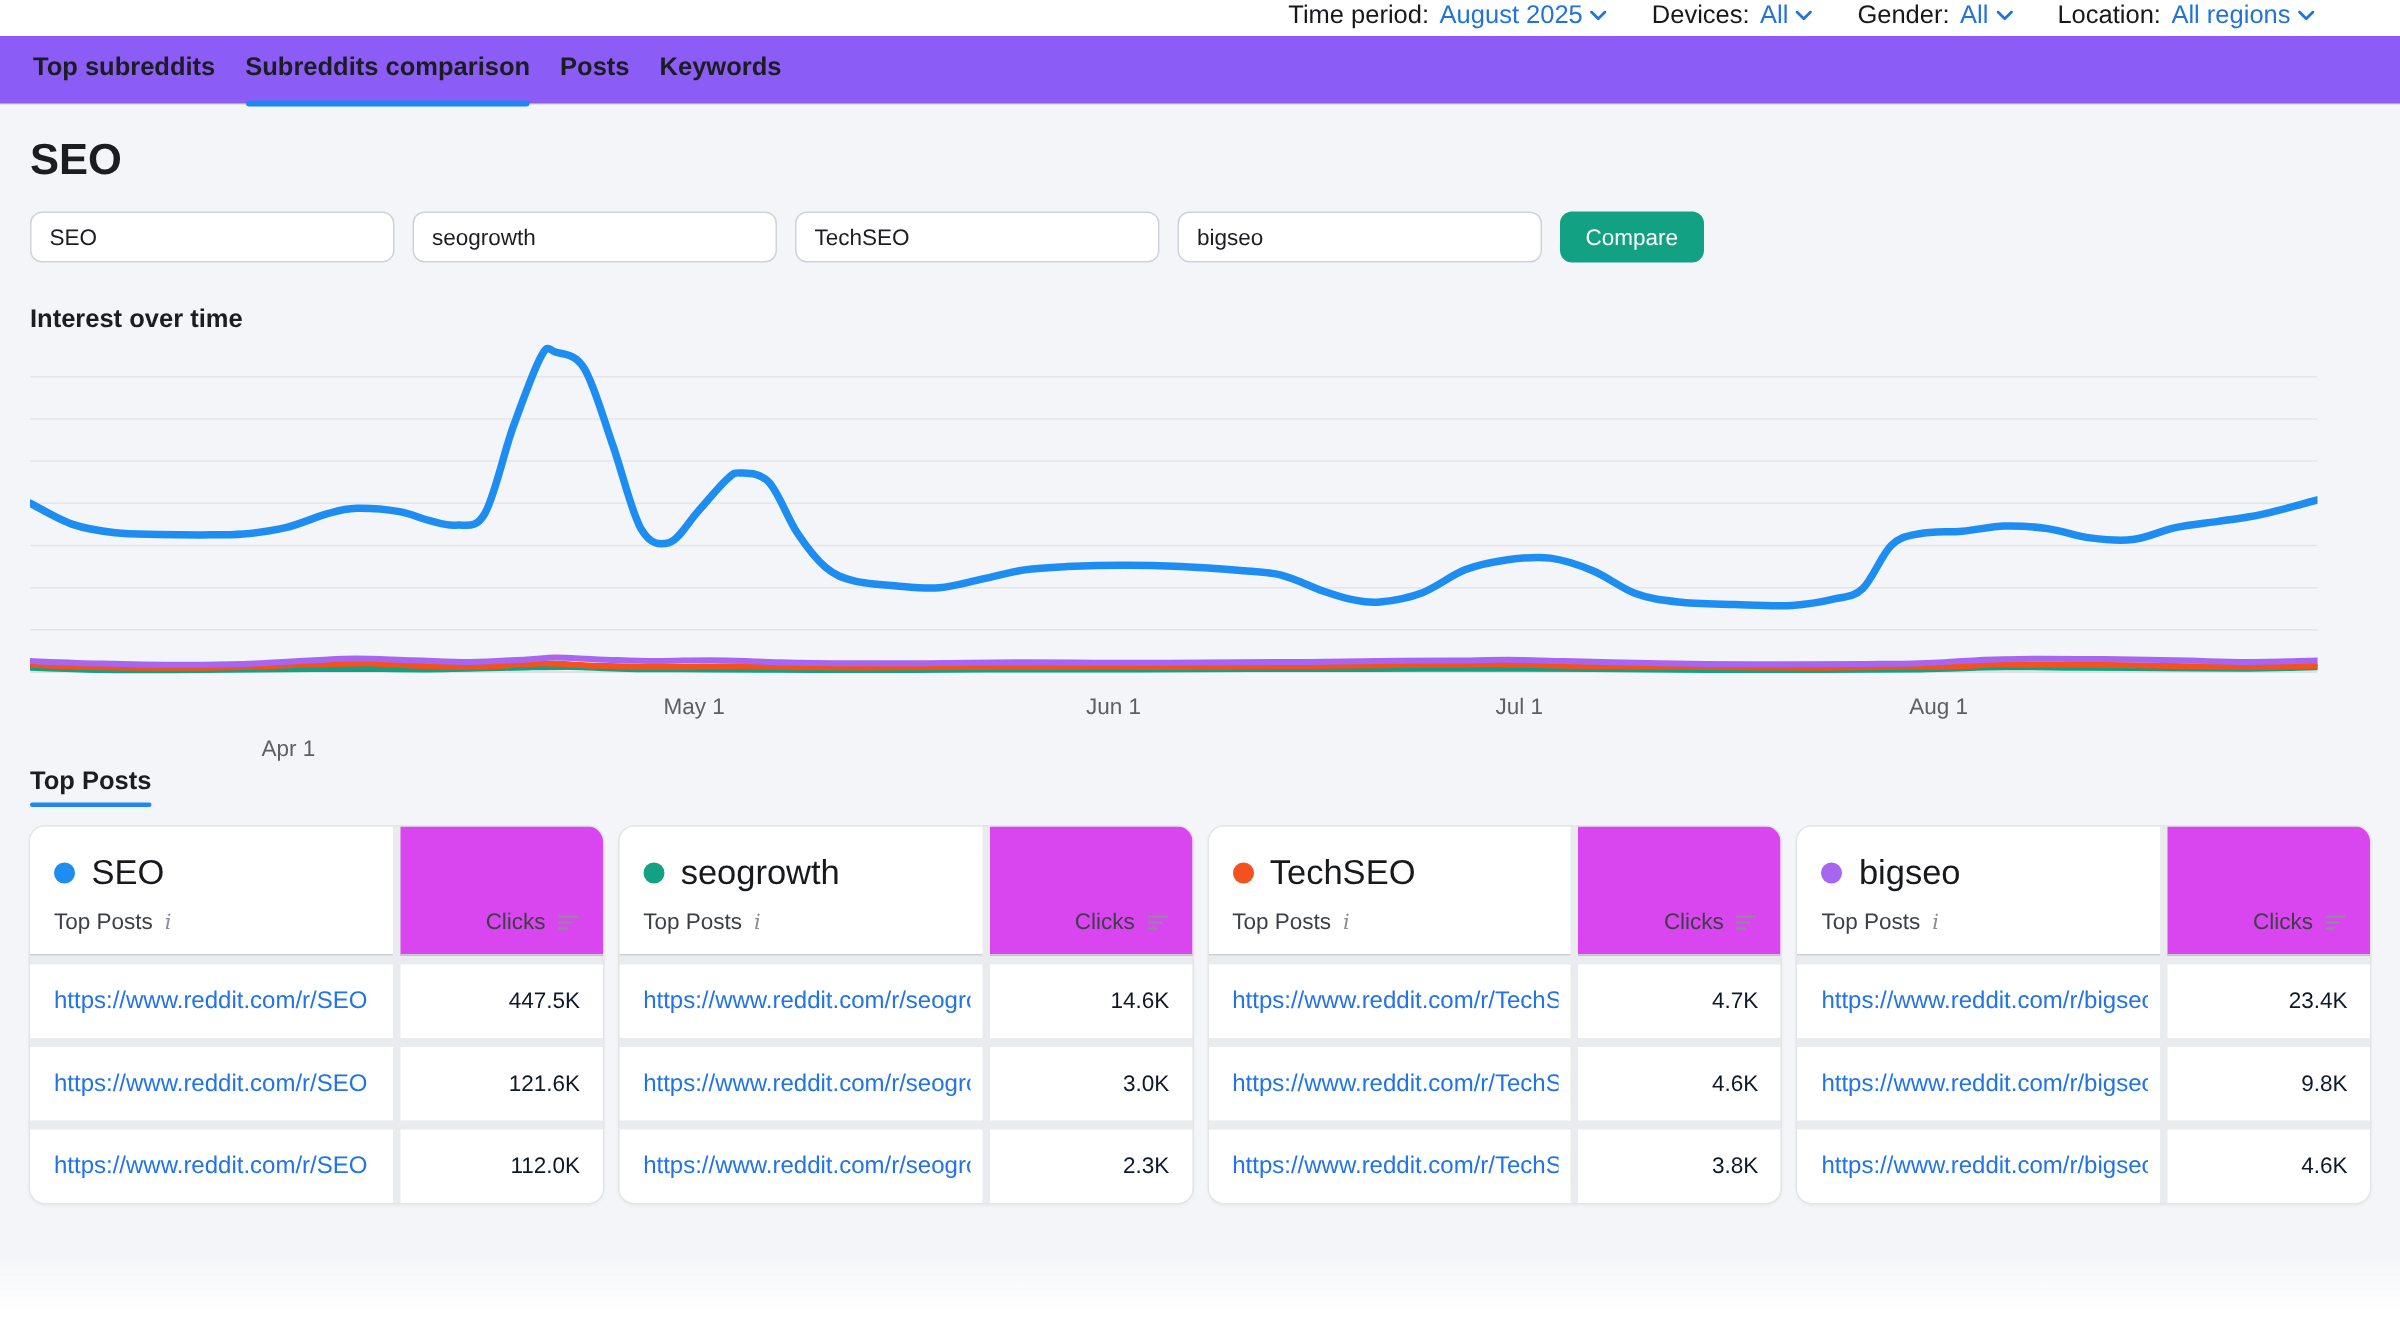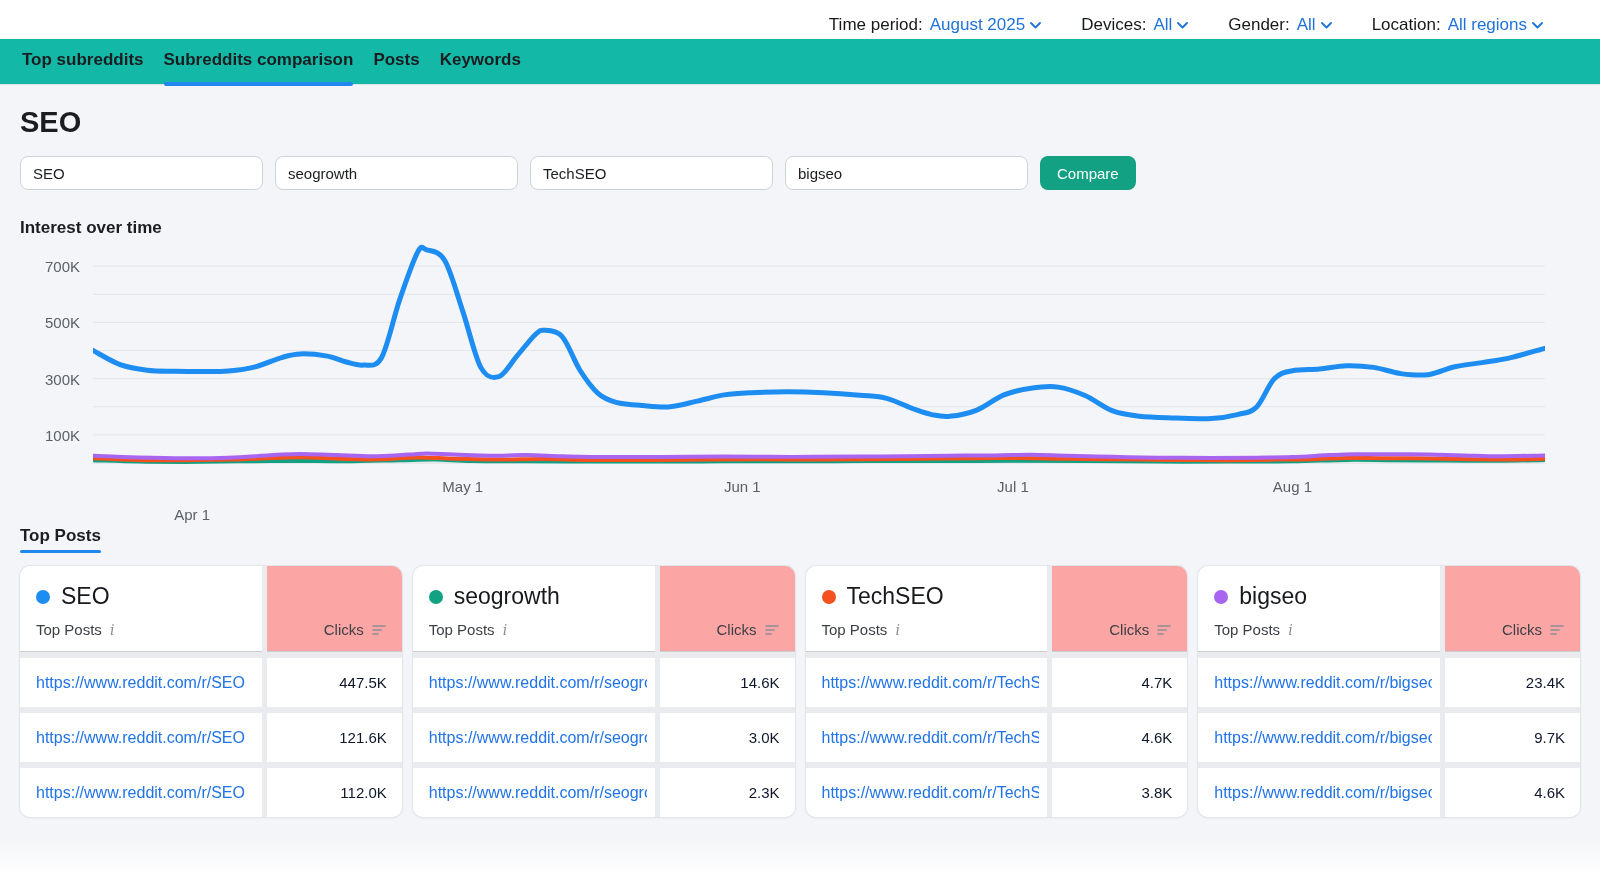--- a/index.html
+++ b/index.html
@@ -1,25 +1,25 @@
 <!DOCTYPE html>
 <html><head>
 <meta charset="utf-8">
 <style>
   *{margin:0;padding:0;box-sizing:border-box}
   html,body{width:1600px;height:887px;overflow:hidden}
   body{font-family:"Liberation Sans",sans-serif;background:#f4f5f8;color:#1b1d20}
 
   
   .topbar{background:#fff}
-  .filters{display:flex;justify-content:flex-end;align-items:center;gap:40px;padding:15px 57px 4px 0}
+  .filters{display:flex;justify-content:flex-end;align-items:center;gap:30px;padding:0 57px 4px 0}
   .filter{display:flex;align-items:center;gap:7px;font-size:17px}
   .flabel{color:#16181b}
   .fvalue{color:#2173d9;display:flex;align-items:center;gap:5px;cursor:pointer}
-  .tabs{display:flex;gap:20px;padding-left:22px;border-bottom:1px solid #e1e3e6;background:#14b8a6}
+  .tabs{display:flex;gap:20px;padding-left:22px;border-bottom:1px solid #e1e3e6;background:#8b5cf6}
   .tab{font-size:17px;font-weight:700;padding:11px 0 14px;position:relative;cursor:pointer}
   .tab.active::after{content:"";position:absolute;left:0;right:0;bottom:-2px;height:4px;background:#2186f0;border-radius:3px}
 
   
   main{padding:0 20px}
   h1{font-size:29px;font-weight:700;margin:21px 0 17px}
   .compare-row{display:flex;gap:12px;margin-bottom:28px}
   .sub-input{width:243px;height:34px;border:1px solid #cfd3d9;border-radius:8px;background:#fff;padding:0 12px;
              font-size:15px;font-family:inherit;color:#1b1d20;outline:none}
   .compare-btn{height:34px;padding:0 17px;color:#fff;border:none;border-radius:8px;font-size:15px;
@@ -47,21 +47,21 @@
   .xlabel{position:absolute;top:10px;transform:translateX(-50%);font-size:15px;color:#5c6066;white-space:nowrap}
 
   
   .tp-heading{font-size:17px;font-weight:700;margin-top:22px;display:inline-block;padding-bottom:7px;position:relative}
   .tp-heading::after{content:"";position:absolute;left:0;right:0;bottom:0;height:3.5px;background:#2186f0;border-radius:3px}
   .cards-wrap{position:relative;margin-top:13px}
   .cards{display:grid;grid-template-columns:repeat(4,1fr);gap:11px}
   .card{background:#e9ebee;border-radius:10px;overflow:hidden;display:grid;grid-template-columns:1fr 135px;
         column-gap:5px;row-gap:6px;align-content:start;box-shadow:0 0 0 1px #e3e5e9,0 1px 3px rgba(25,30,40,.07)}
   .card-head{background:#fff;padding:17px 10px 13px 16px;display:flex;flex-direction:column;gap:11px;border-bottom:1px solid #c9ccd1}
-  .card-head-right{background:#fca5a5;display:flex;align-items:flex-end;justify-content:flex-end;
+  .card-head-right{background:#d946ef;display:flex;align-items:flex-end;justify-content:flex-end;
                    padding:0 15px 13px 0;border-bottom:1px solid #c9ccd1}
   .card-title-row{display:flex;align-items:center;gap:11px}
   .dot{width:14px;height:14px;border-radius:50%;flex:0 0 auto}
   .card-title{font-size:23px;color:#17191c}
   .col-head{font-size:15px;color:#3c3f44;display:flex;align-items:center;gap:8px}
   .info-i{font-family:"DejaVu Serif",serif;font-style:italic;color:#8a8e94;font-size:14px;cursor:pointer;line-height:1}
   .row-left{background:#ffffff;height:49px;display:flex;align-items:center;padding:0 8px 0 16px;overflow:hidden}
   .row-left a{color:#2173e8;font-size:16px;text-decoration:none;white-space:nowrap;overflow:hidden;cursor:pointer}
   .row-right{background:#fff;height:49px;display:flex;align-items:center;justify-content:flex-end;
              padding-right:15px;font-size:15px;color:#0f172a}
@@ -143,26 +143,20 @@
 
     <button class="compare-btn" style="background: rgb(18, 161, 130);">Compare</button>
   </div>
 
   <div class="chart-head">
     <span class="chart-title">Interest over time</span>
   </div>
 
   <div class="chart-area">
     <div class="chart-grid">
-      <div class="ylabels">
-          <span class="ylabel" style="top: 28.125px;">700K</span>
-          <span class="ylabel" style="top: 84.375px;">500K</span>
-          <span class="ylabel" style="top: 140.625px;">300K</span>
-          <span class="ylabel" style="top: 196.875px;">100K</span>
-        </div>
       <div class="plot">
         <svg preserveAspectRatio="none" viewBox="0 0 1470 230">
             <line x1="0" x2="1470" y1="225" y2="225" stroke="#d8dadd" vector-effect="non-scaling-stroke"></line>
             <line x1="0" x2="1470" y1="196.875" y2="196.875" stroke="#e3e5e9" vector-effect="non-scaling-stroke"></line>
             <line x1="0" x2="1470" y1="168.75" y2="168.75" stroke="#e3e5e9" vector-effect="non-scaling-stroke"></line>
             <line x1="0" x2="1470" y1="140.625" y2="140.625" stroke="#e3e5e9" vector-effect="non-scaling-stroke"></line>
             <line x1="0" x2="1470" y1="112.5" y2="112.5" stroke="#e3e5e9" vector-effect="non-scaling-stroke"></line>
             <line x1="0" x2="1470" y1="84.375" y2="84.375" stroke="#e3e5e9" vector-effect="non-scaling-stroke"></line>
             <line x1="0" x2="1470" y1="56.25" y2="56.25" stroke="#e3e5e9" vector-effect="non-scaling-stroke"></line>
             <line x1="0" x2="1470" y1="28.125" y2="28.125" stroke="#e3e5e9" vector-effect="non-scaling-stroke"></line>
@@ -349,21 +343,21 @@
     <a href="#">https://www.reddit.com/r/bigseo</a>
   </div>
   <div class="row-right">
     <span>23.4K</span>
   </div>
 
   <div class="row-left">
     <a href="#">https://www.reddit.com/r/bigseo</a>
   </div>
   <div class="row-right">
-    <span>9.7K</span>
+    <span>9.8K</span>
   </div>
 
   <div class="row-left">
     <a href="#">https://www.reddit.com/r/bigseo</a>
   </div>
   <div class="row-right">
     <span>4.6K</span>
   </div>
 </div>
 </div>

